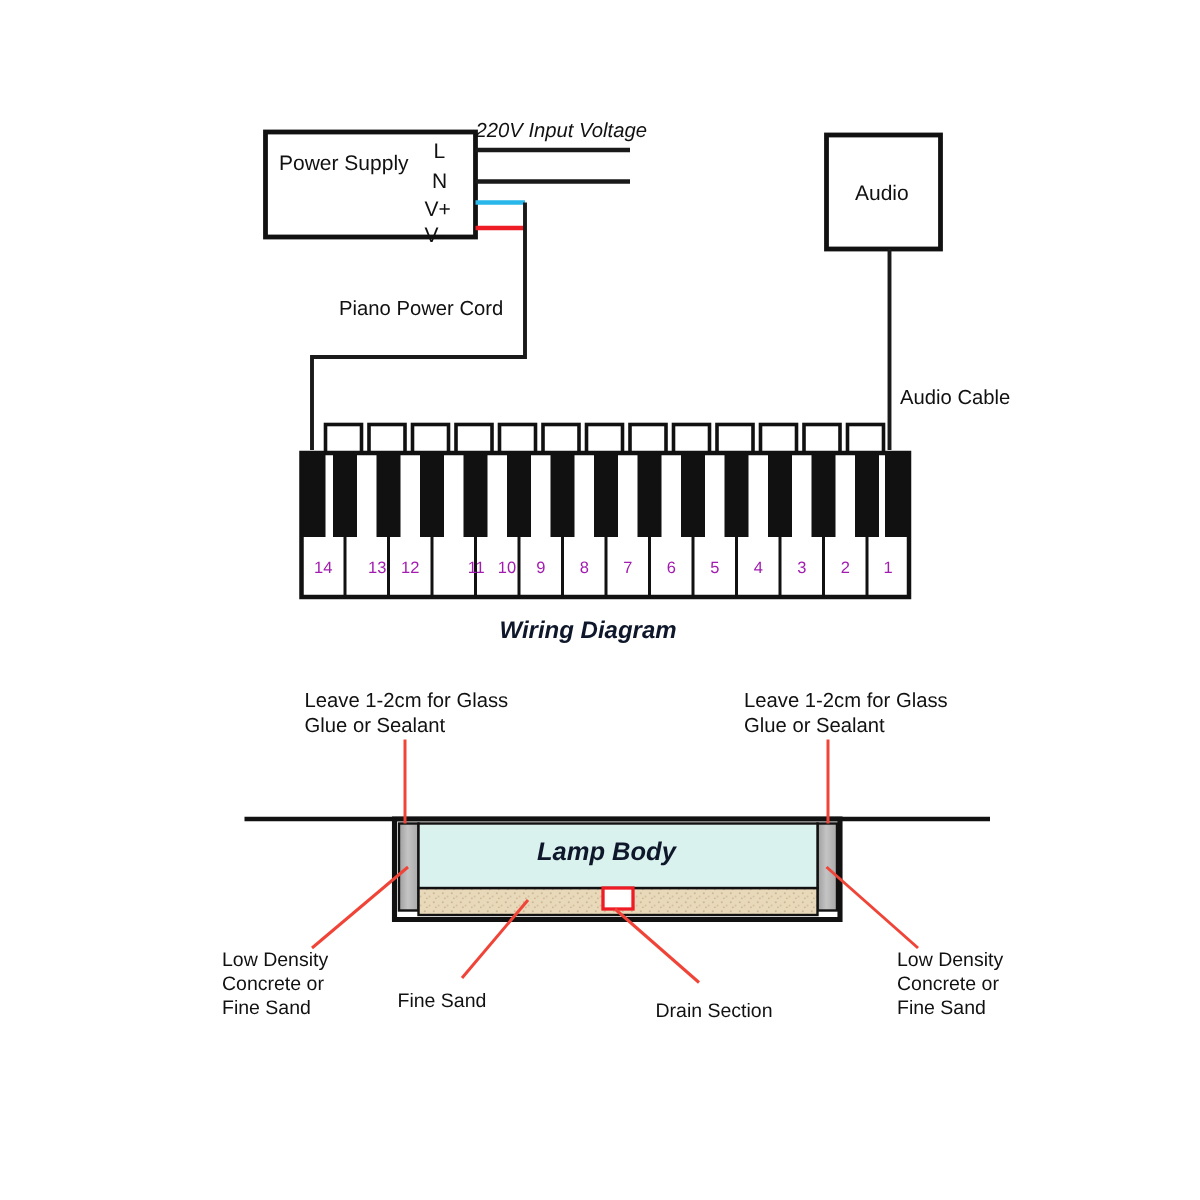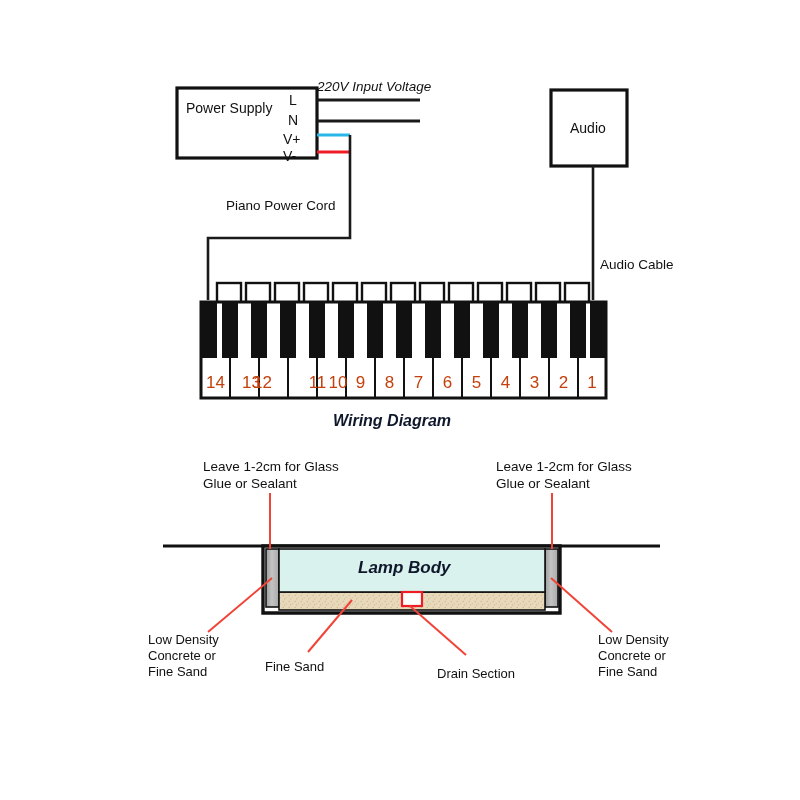--- a/index.html
+++ b/index.html
@@ -4,21 +4,21 @@
 <style>
   html,body{margin:0;padding:0;background:#ffffff;}
   body{width:800px;height:800px;position:relative;overflow:hidden;
        font-family:"Liberation Sans", sans-serif;color:#111;}
   .root{position:absolute;inset:0;}
   svg{position:absolute;left:0;top:0;width:800px;height:800px;}
   .lbl{position:absolute;font-size:13.5px;line-height:17px;color:#111;white-space:pre;}
   .lbl.sm{font-size:13px;line-height:16px;}
   .title{position:absolute;font-size:16px;font-weight:bold;color:#0f172a;white-space:pre;font-style:italic;}
   .term{position:absolute;font-size:14px;color:#111;white-space:pre;}
-  .keynum{position:absolute;font-size:17px;color:#c2410c;text-align:center;}
+  .keynum{position:absolute;font-size:11px;color:#a21caf;text-align:center;}
   .boxlabel{position:absolute;font-size:14px;color:#111;white-space:pre;}
 </style>
 </head>
 <body>
 
 <div class="root">
 
 <svg viewBox="0 0 800 800">
   <defs>
     <pattern id="sandpat" width="6" height="6" patternUnits="userSpaceOnUse">
@@ -145,21 +145,21 @@
 <div class="term" style="left:283px;top:131px;">V+</div>
 <div class="term" style="left:283px;top:148px;">V-</div>
 
 <div class="lbl" style="left:317px;top:78px;font-style:italic;">220V Input Voltage</div>
 <div class="lbl" style="left:226px;top:197px;">Piano Power Cord</div>
 <div class="boxlabel" style="left:570px;top:120px;">Audio</div>
 <div class="lbl" style="left:600px;top:217px;margin-top:39px;">Audio Cable</div>
 
 <div class="keynum" style="left:201px;top:373px;width:29px;">14</div>
 <div class="keynum" style="left:230px;top:373px;width:43px;">13</div>
-<div class="keynum" style="left:248px;top:373px;width:29px;">12</div>
+<div class="keynum" style="left:259px;top:373px;width:29px;">12</div>
 <div class="keynum" style="left:292px;top:373px;width:51px;">11</div>
 <div class="keynum" style="left:317px;top:373px;width:42px;">10</div>
 <div class="keynum" style="left:346px;top:373px;width:29px;">9</div>
 <div class="keynum" style="left:375px;top:373px;width:29px;">8</div>
 <div class="keynum" style="left:404px;top:373px;width:29px;">7</div>
 <div class="keynum" style="left:433px;top:373px;width:29px;">6</div>
 <div class="keynum" style="left:462px;top:373px;width:29px;">5</div>
 <div class="keynum" style="left:491px;top:373px;width:29px;">4</div>
 <div class="keynum" style="left:520px;top:373px;width:29px;">3</div>
 <div class="keynum" style="left:549px;top:373px;width:29px;">2</div>

